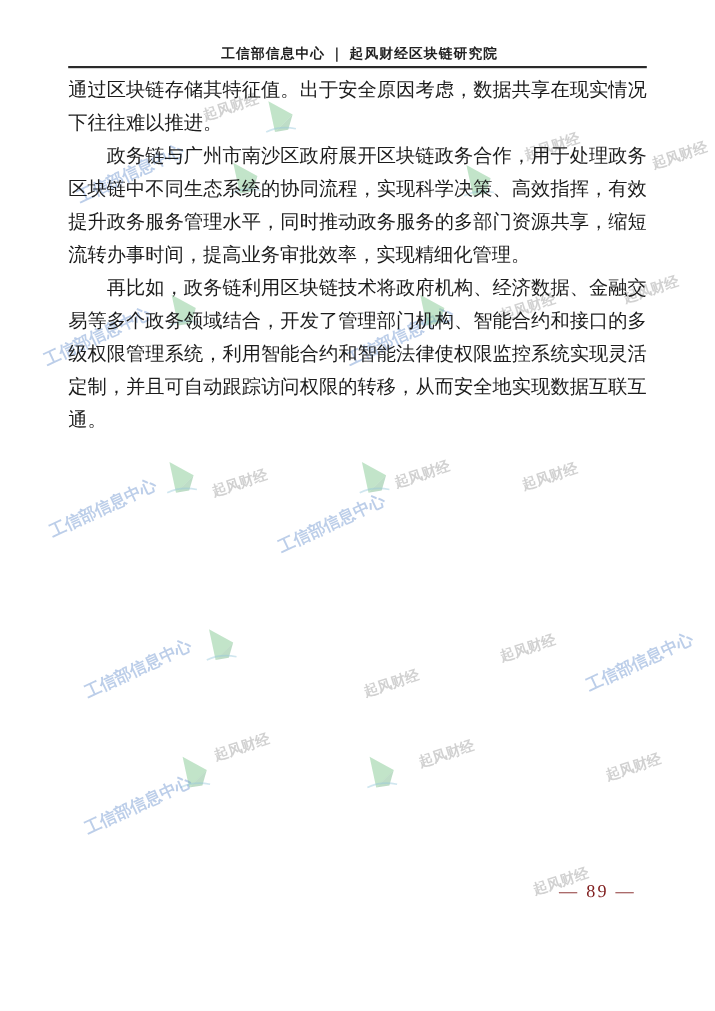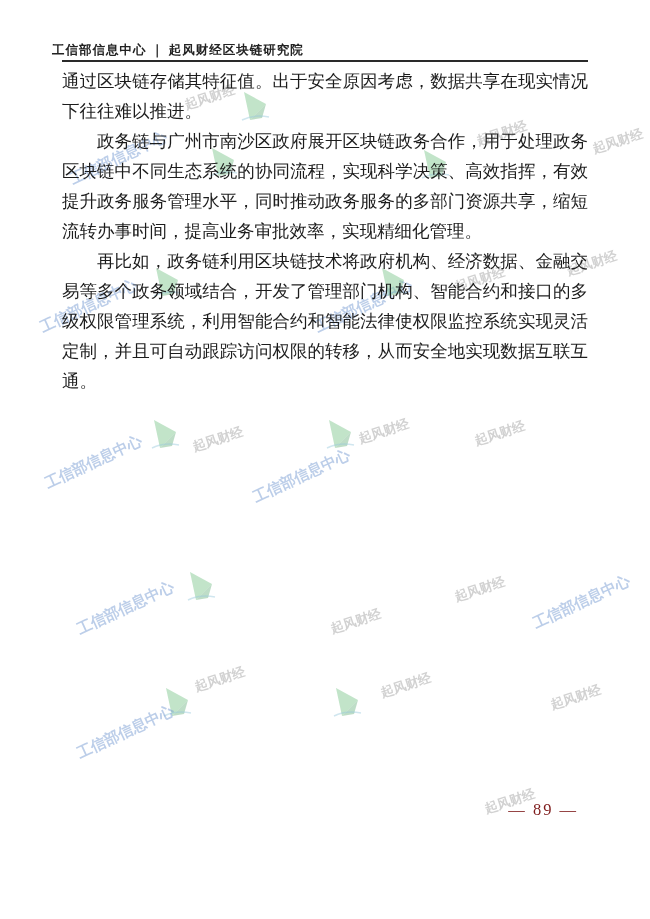--- a/index.html
+++ b/index.html
@@ -7,21 +7,22 @@
     position:relative;
     width:650px;height:919px;
     margin:0 auto;
     background:#ffffff;
     overflow:hidden;
     font-family:"Liberation Serif","DejaVu Serif",serif;
     color:#1c1c1c;
   }
   
   .hdr{
-    position:absolute;top:40px;left:52px;right:62px;
+    position:absolute;top:40px;left:66px;right:62px;
+    text-align:center;
   }
   .hdr-title{
     font-size:12.5px;
     font-weight:bold;
     letter-spacing:1px;
     color:#222;
     font-family:"Liberation Sans","DejaVu Sans",sans-serif;
   }
   .hdr-rule{
     position:absolute;top:60px;left:62px;right:62px;

